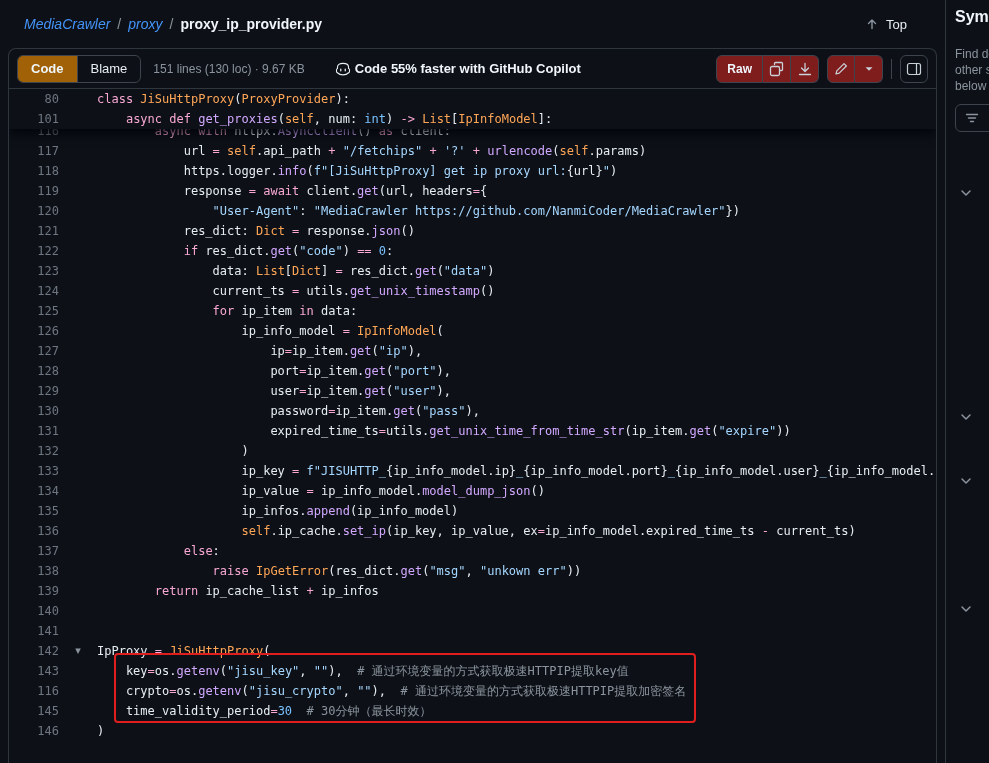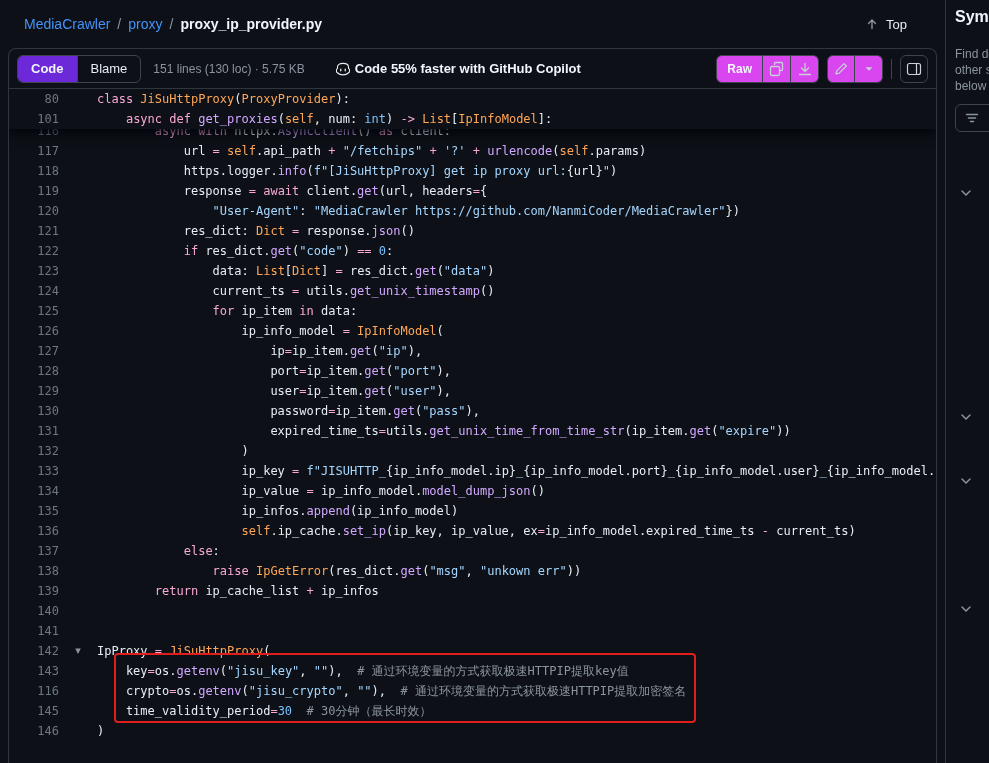--- a/index.html
+++ b/index.html
@@ -2,36 +2,36 @@
 <html><head>
 <meta charset="utf-8">
 <style>
   html,body{margin:0;padding:0;background:#0d1117;}
   body{width:989px;height:763px;overflow:hidden;font-family:"Liberation Sans","DejaVu Sans",sans-serif;}
   .app{position:relative;width:989px;height:763px;background:#0d1117;overflow:hidden;}
 
   
   .page-header{position:absolute;left:0;top:0;width:945px;height:48px;display:flex;align-items:center;padding:0 30px 0 24px;box-sizing:border-box;}
   .breadcrumb{font-size:14px;color:#8b949e;display:flex;gap:7px;align-items:center;white-space:nowrap;}
-  .bc-link{color:#4493f8;text-decoration:none;cursor:pointer;}
+  .bc-link{color:#4493f8;text-decoration:none;cursor:pointer;font-style:italic;}
   .bc-sep{color:#8b949e;}
   .bc-file{color:#f0f6fc;font-weight:700;}
   .top-btn{margin-left:auto;display:flex;align-items:center;gap:6px;background:none;border:none;color:#e6edf3;font-size:13px;cursor:pointer;font-family:inherit;padding:4px 8px;text-align:right;}
 
   
   .file-container{position:absolute;left:8px;top:48px;width:929px;height:715px;border:1px solid #30363d;border-bottom:none;border-radius:8px 8px 0 0;box-sizing:border-box;background:#0d1117;overflow:hidden;}
   .file-toolbar{height:40px;display:flex;align-items:center;gap:12px;padding:0 8px;border-bottom:1px solid #30363d;box-sizing:border-box;}
   .seg{display:flex;border:1px solid #3d444d;border-radius:6px;overflow:hidden;}
   .seg-btn{background:transparent;border:none;color:#e6edf3;font-size:13px;padding:5px 13px;cursor:pointer;font-family:inherit;line-height:16px;}
-  .seg-btn.active{font-weight:700;color:#f0f6fc;border-right:1px solid #3d444d;background:#6d28d9;}
+  .seg-btn.active{font-weight:700;color:#f0f6fc;border-right:1px solid #3d444d;background:#a16207;}
   .file-meta{color:#8b949e;font-size:12px;white-space:nowrap;}
   .copilot{display:flex;align-items:center;gap:4px;color:#f0f6fc;font-size:13px;margin-left:18px;cursor:pointer;white-space:nowrap;font-weight:bold;}
   .toolbar-right{margin-left:auto;display:flex;align-items:center;gap:8px;}
   .btn-group{display:flex;}
-  .tb-btn{background:#d946ef;border:1px solid #3d444d;color:#f0f6fc;font-size:12px;font-weight:700;height:28px;padding:0 10px;cursor:pointer;display:flex;align-items:center;justify-content:center;font-family:inherit;box-sizing:border-box;}
+  .tb-btn{background:#7f1d1d;border:1px solid #3d444d;color:#f0f6fc;font-size:12px;font-weight:700;height:28px;padding:0 10px;cursor:pointer;display:flex;align-items:center;justify-content:center;font-family:inherit;box-sizing:border-box;}
   .btn-group .tb-btn{border-radius:0;border-left-width:0;}
   .btn-group .tb-btn:first-child{border-radius:6px 0 0 6px;border-left-width:1px;}
   .btn-group .tb-btn:last-child{border-radius:0 6px 6px 0;}
   .icon-btn{width:28px;padding:0;}
   .tb-btn.standalone{border-radius:6px;background:transparent;}
   .v-divider{width:1px;height:20px;background:#3d444d;}
 
   
   .code-area{position:relative;height:673px;overflow:hidden;font-family:"DejaVu Sans Mono","Liberation Mono",monospace;font-size:12px;background:#0d1117;}
   .code-scroll{position:absolute;top:32px;left:0;width:100%;z-index:1;}
@@ -72,21 +72,21 @@
     </button>
   </header>
 
   <div class="file-container">
 
     <div class="file-toolbar">
       <div class="seg">
         <button class="seg-btn active">Code</button>
         <button class="seg-btn">Blame</button>
       </div>
-      <span class="file-meta">151 lines (130 loc) · 5.75 KB</span>
+      <span class="file-meta">151 lines (130 loc) · 9.67 KB</span>
       <div class="copilot">
         <svg width="16" height="16" viewBox="0 0 16 16">
             <path d="M2.5 6c0-2.2 1.8-3.6 5.5-3.6S13.5 3.8 13.5 6v1.4c.6.2 1 .7 1 1.3v1.9c0 .4-.2.7-.5.9C12.4 12.9 10.4 13.9 8 13.9s-4.4-1-6-2.4c-.3-.2-.5-.5-.5-.9V8.7c0-.6.4-1.1 1-1.3V6z" stroke="#e6edf3" stroke-width="1.1" fill="none"></path>
             <rect x="5.1" y="7.4" width="1.3" height="3.1" rx="0.65" fill="#e6edf3"></rect>
             <rect x="9.6" y="7.4" width="1.3" height="3.1" rx="0.65" fill="#e6edf3"></rect>
           </svg>
         <span>Code 55% faster with GitHub Copilot</span>
       </div>
       <div class="toolbar-right">
         <div class="btn-group">

